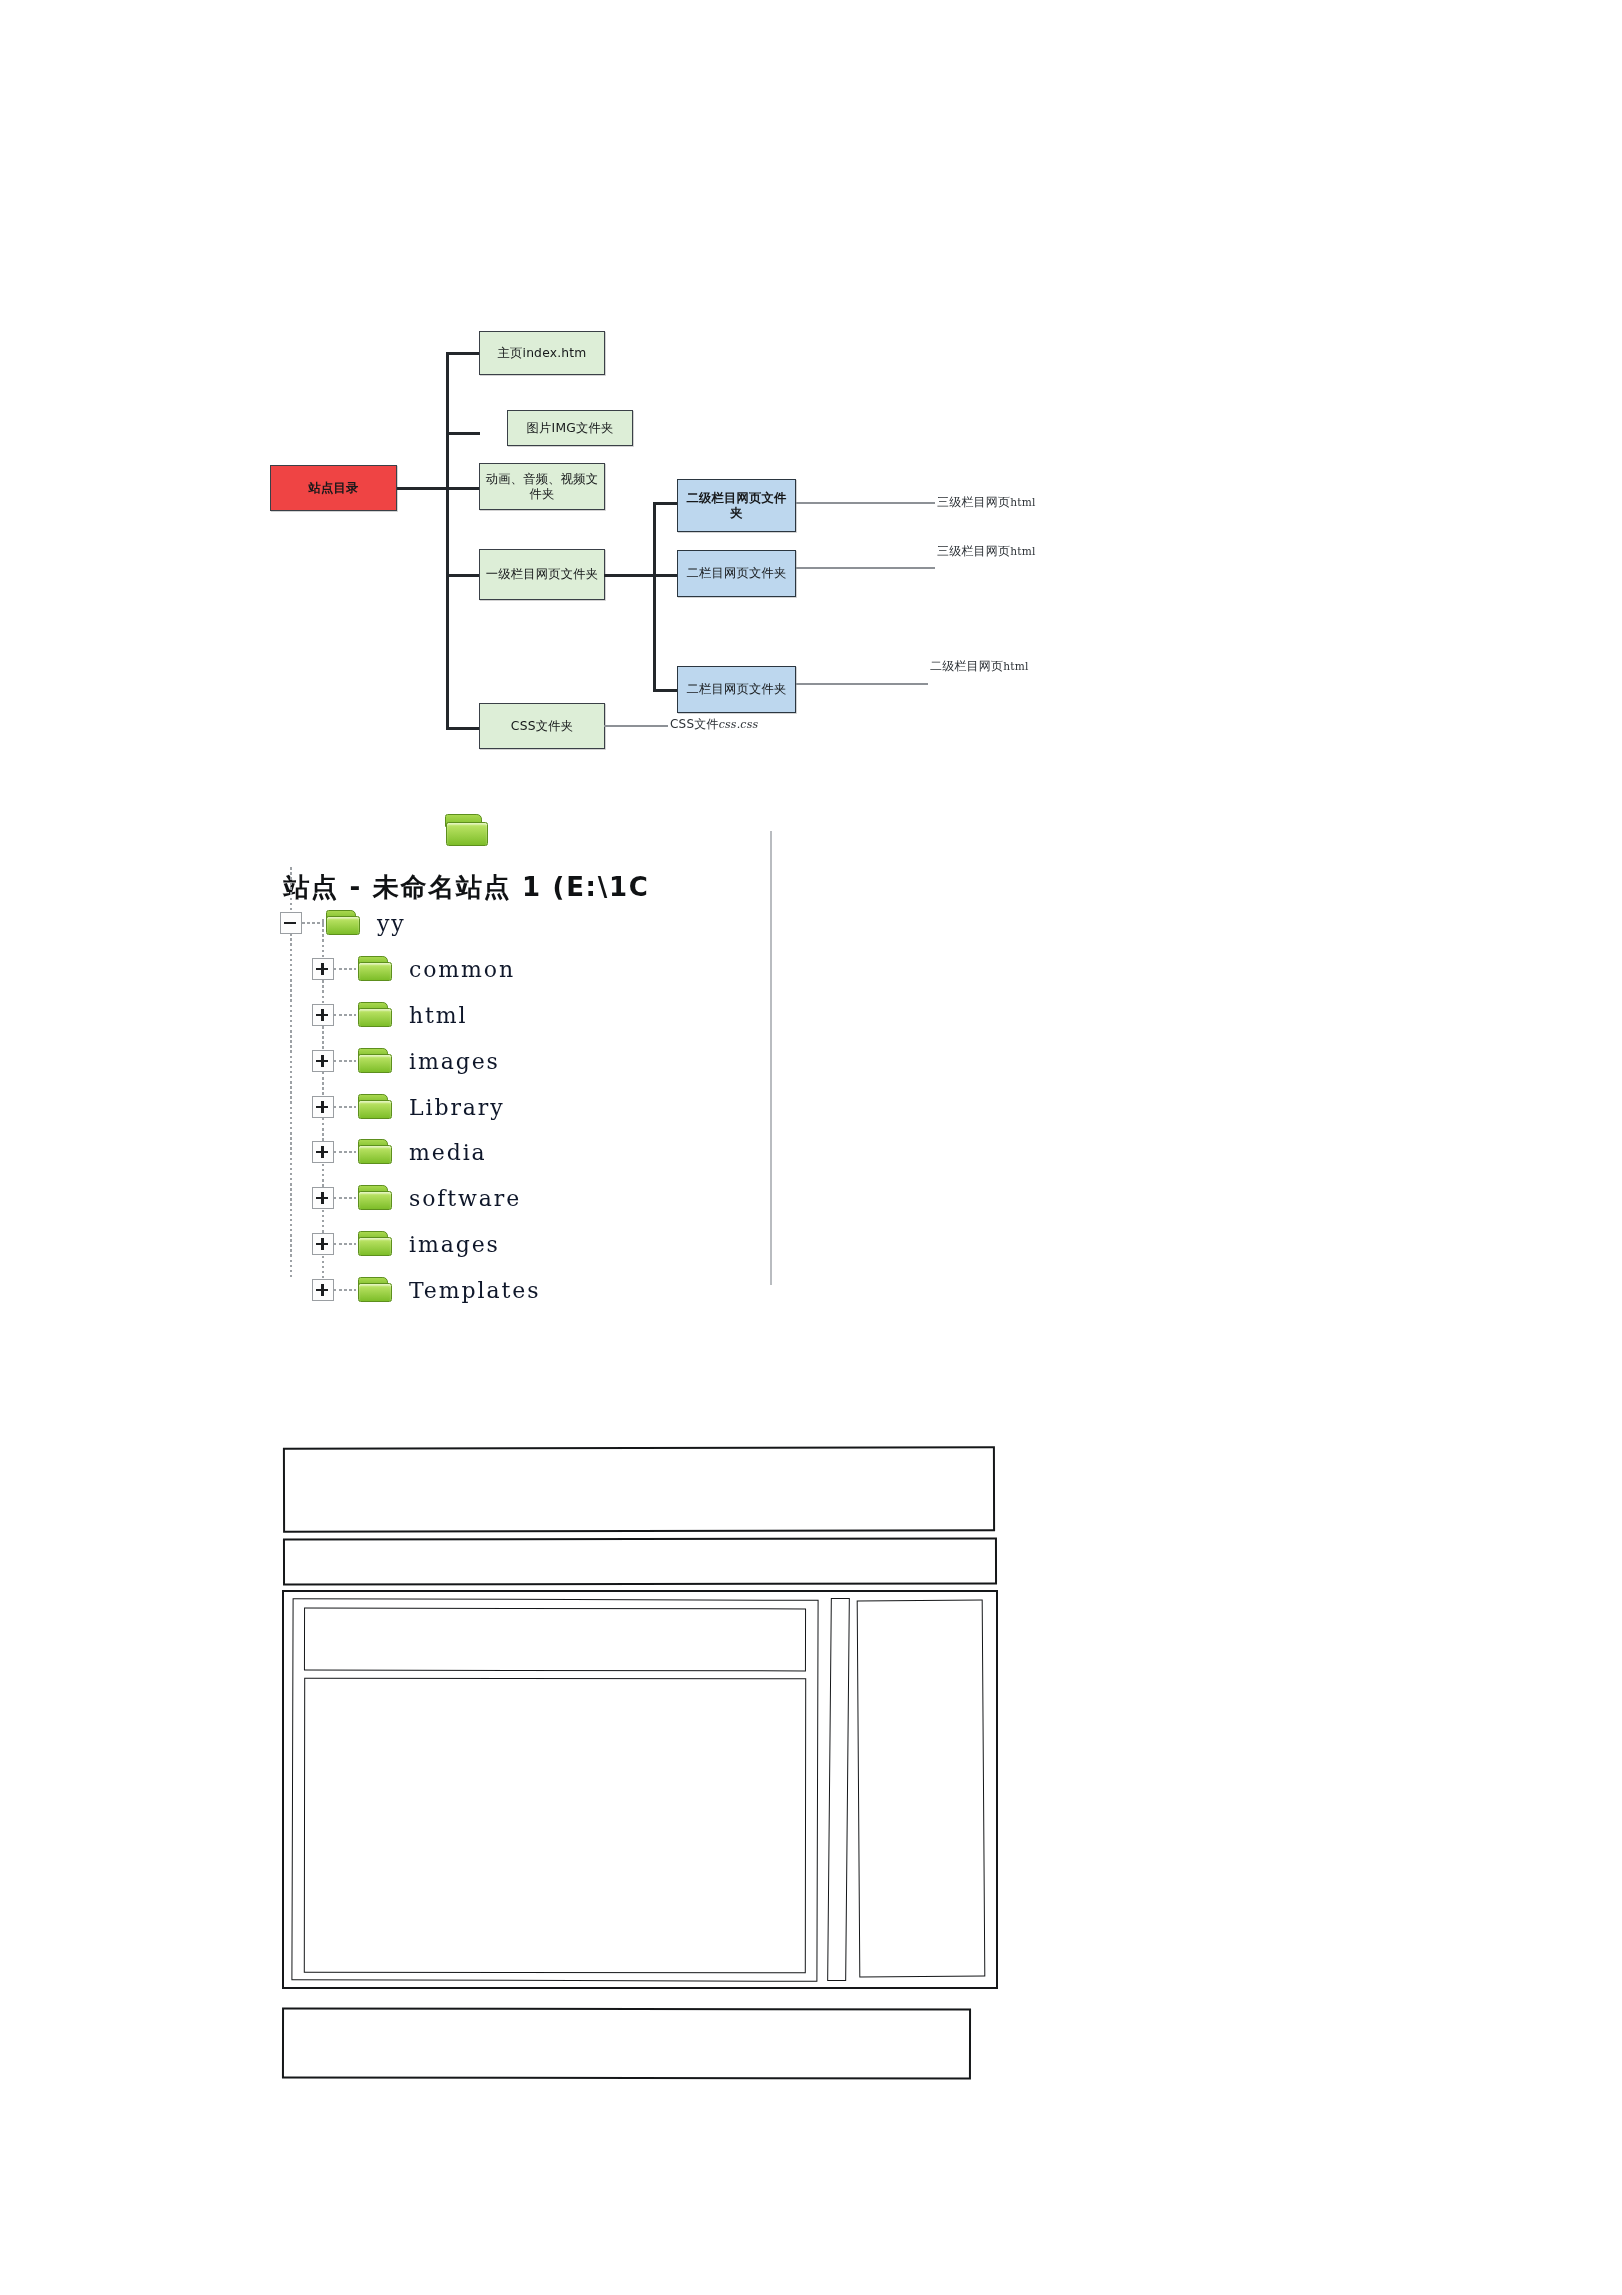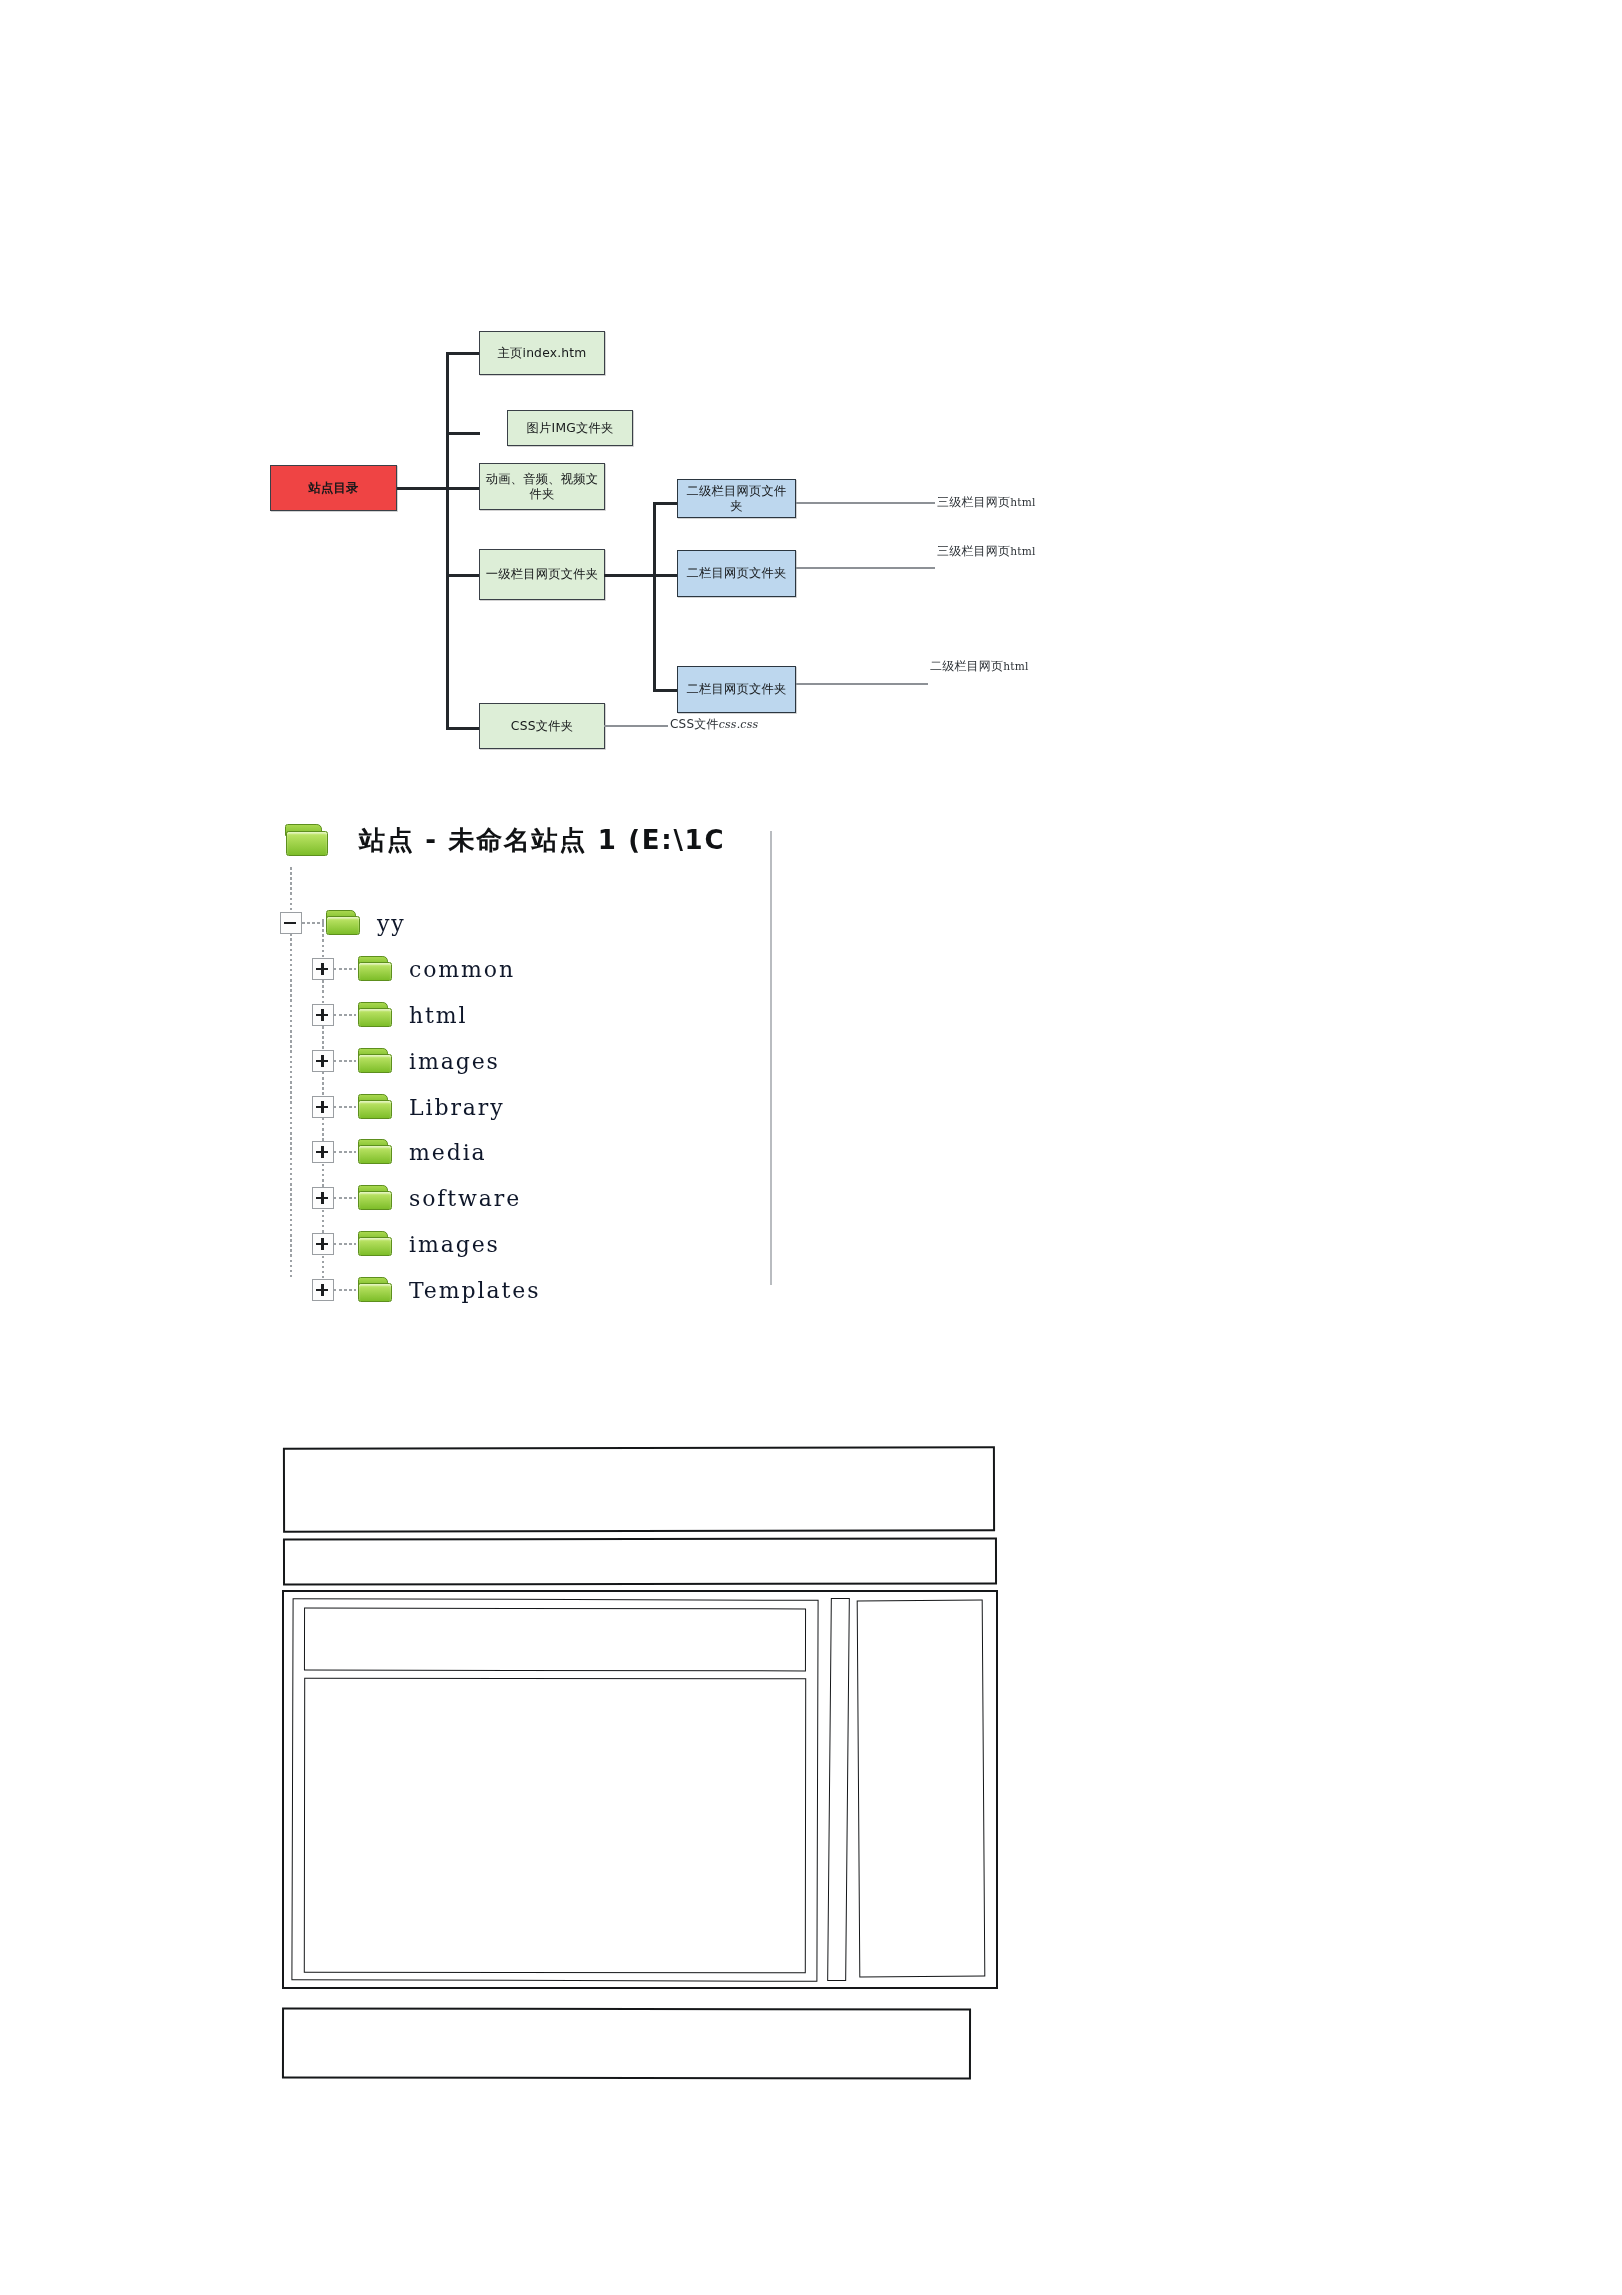--- a/index.html
+++ b/index.html
@@ -37,21 +37,21 @@
     position:absolute;white-space:nowrap;
     font-family:"DejaVu Sans","Liberation Sans",sans-serif;
     font-size:12px;color:#2b3035;letter-spacing:0.2px;
   }
   .leaf-label .mono{font-family:"DejaVu Serif","Liberation Serif",serif;font-style:italic;font-size:11px;}
   .leaf-label .html{font-family:"DejaVu Serif","Liberation Serif",serif;font-size:10.6px;font-style:normal;}
 
   
   #files-panel{position:absolute;left:280px;top:814px;width:492px;height:475px;}
   #files-panel .clip-line{position:absolute;right:0;top:17px;width:1.7px;height:454px;background:#b9bcc0;}
-  .tree-head{position:absolute;left:0;top:0;height:53px;display:flex;align-items:center;gap:30px;}
+  .tree-head{position:absolute;left:0;top:0;height:53px;display:flex;align-items:center;gap:12px;flex-direction:column;}
   .tree-head .title{
     font-family:"DejaVu Sans","Liberation Sans",sans-serif;
     font-size:26px;font-weight:bold;letter-spacing:1.7px;color:#101214;white-space:nowrap;
   }
   .tree-row{position:absolute;height:46px;display:flex;align-items:center;}
   .tree-row .label{
     font-family:"DejaVu Serif","Liberation Serif",serif;
     font-size:22px;letter-spacing:1.9px;color:#0f172a;white-space:nowrap;margin-left:15.3px;
   }
   
@@ -123,21 +123,21 @@
     <div class="node green" style="left:209px;top:497px;width:126px;height:46px;">
       <span class="txt">CSS文件夹</span>
     </div>
 
     <div class="ln h" style="left:334px;top:368px;width:51px;"></div>
     <div class="ln v" style="left:383px;top:296px;height:190px;"></div>
     <div class="ln h" style="left:383px;top:296px;width:25.4px;"></div>
     <div class="ln h" style="left:383px;top:368px;width:25.4px;"></div>
     <div class="ln h" style="left:383px;top:483px;width:25.4px;"></div>
 
-    <div class="node blue" style="left:407px;top:273px;width:119px;height:39px;">
+    <div class="node blue" style="left:407px;top:273px;width:119px;height:53px;font-weight:bold;">
       <span class="txt">二级栏目网页文件夹</span>
     </div>
 
     <div class="node blue" style="left:407px;top:344px;width:119px;height:47px;">
       <span class="txt">二栏目网页文件夹</span>
     </div>
 
     <div class="node blue" style="left:407px;top:460px;width:119px;height:47px;">
       <span class="txt">二栏目网页文件夹</span>
     </div>

